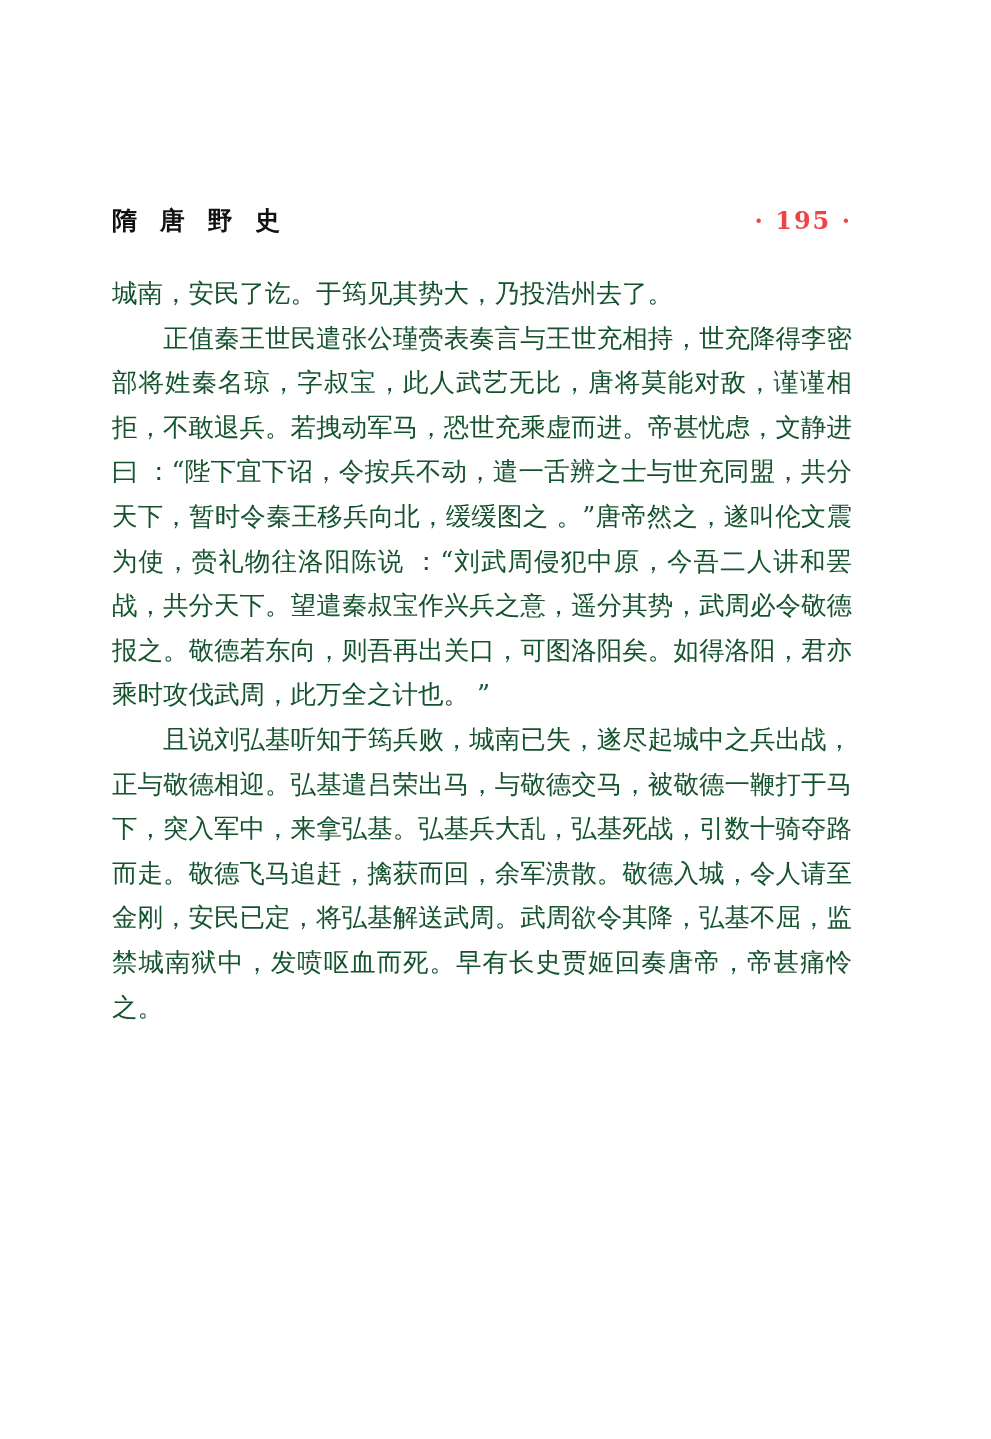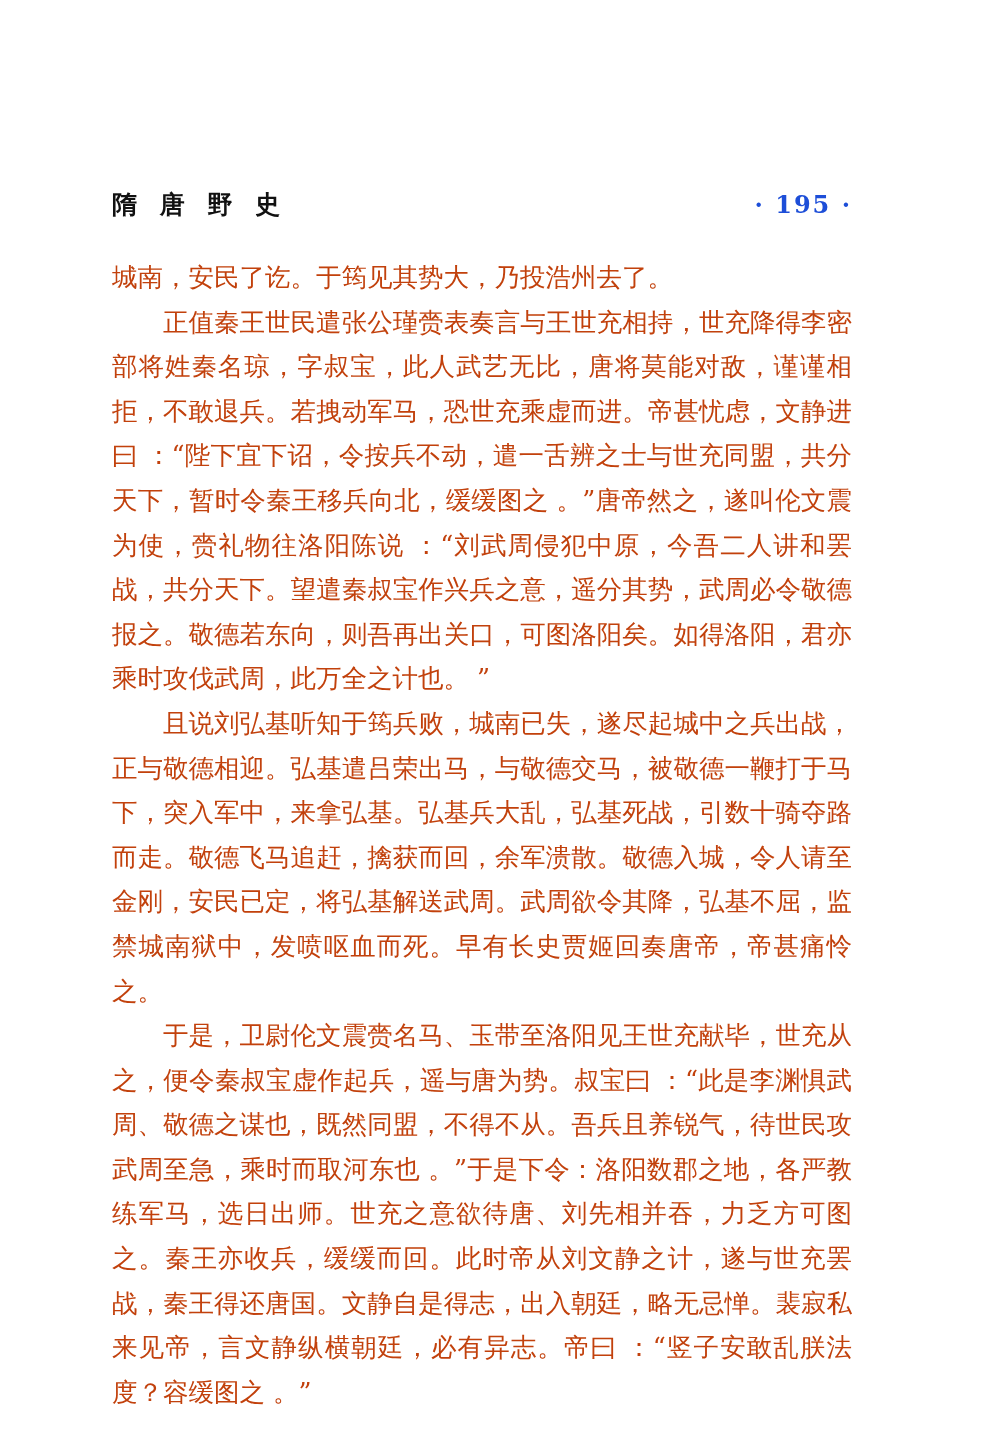--- a/index.html
+++ b/index.html
@@ -16,50 +16,50 @@
     position: relative;
     width: 991px;
     height: 1439px;
     background: #ffffff;
     box-sizing: border-box;
     overflow: hidden;
   }
   .page-inner {
     position: absolute;
     left: 112px;
-    top: 188px;
+    top: 204px;
     width: 740px;
   }
   .header {
     display: flex;
     align-items: baseline;
     justify-content: space-between;
     margin-bottom: 34px;
   }
   .book-title {
     font-family: "DejaVu Serif", serif;
     font-size: 25px;
     font-weight: bold;
     letter-spacing: 7px;
     color: #111111;
     white-space: nowrap;
   }
   .page-number {
     font-family: "DejaVu Serif", serif;
     font-size: 24px;
     font-weight: bold;
-    color: #1d4ed8;
+    color: #ef4444;
     letter-spacing: 2px;
     white-space: nowrap;
   }
   .body-text {
     font-family: "DejaVu Serif", serif;
     font-size: 25.5px;
     line-height: 44.6px;
-    color: #c2410c;
+    color: #14532d;
     text-align: justify;
     text-justify: inter-character;
   }
   .para {
     margin: 0;
     text-indent: 0;
   }
   .para.indent {
     text-indent: 2em;
   }
@@ -72,17 +72,16 @@
 
     <div class="header">
       <div class="book-title">隋 唐 野 史</div>
       <div class="page-number">· 195 ·</div>
     </div>
 
     <div class="body-text">
       <p class="para">城南，安民了讫。于筠见其势大，乃投浩州去了。</p>
       <p class="para indent">正值秦王世民遣张公瑾赍表奏言与王世充相持，世充降得李密部将姓秦名琼，字叔宝，此人武艺无比，唐将莫能对敌，谨谨相拒，不敢退兵。若拽动军马，恐世充乘虚而进。帝甚忧虑，文静进曰 ：“陛下宜下诏，令按兵不动，遣一舌辨之士与世充同盟，共分天下，暂时令秦王移兵向北，缓缓图之 。”唐帝然之，遂叫伦文震为使，赍礼物往洛阳陈说 ：“刘武周侵犯中原，今吾二人讲和罢战，共分天下。望遣秦叔宝作兴兵之意，遥分其势，武周必令敬德报之。敬德若东向，则吾再出关口，可图洛阳矣。如得洛阳，君亦乘时攻伐武周，此万全之计也。 ”</p>
       <p class="para indent">且说刘弘基听知于筠兵败，城南已失，遂尽起城中之兵出战，正与敬德相迎。弘基遣吕荣出马，与敬德交马，被敬德一鞭打于马下，突入军中，来拿弘基。弘基兵大乱，弘基死战，引数十骑夺路而走。敬德飞马追赶，擒获而回，余军溃散。敬德入城，令人请至金刚，安民已定，将弘基解送武周。武周欲令其降，弘基不屈，监禁城南狱中，发喷呕血而死。早有长史贾姬回奏唐帝，帝甚痛怜之。</p>
-      <p class="para indent">于是，卫尉伦文震赍名马、玉带至洛阳见王世充献毕，世充从之，便令秦叔宝虚作起兵，遥与唐为势。叔宝曰 ：“此是李渊惧武周、敬德之谋也，既然同盟，不得不从。吾兵且养锐气，待世民攻武周至急，乘时而取河东也 。”于是下令：洛阳数郡之地，各严教练军马，选日出师。世充之意欲待唐、刘先相并吞，力乏方可图之。秦王亦收兵，缓缓而回。此时帝从刘文静之计，遂与世充罢战，秦王得还唐国。文静自是得志，出入朝廷，略无忌惮。裴寂私来见帝，言文静纵横朝廷，必有异志。帝曰 ：“竖子安敢乱朕法度？容缓图之 。”</p>
     </div>
 
   </div>
 </div>
 
 </body></html>

